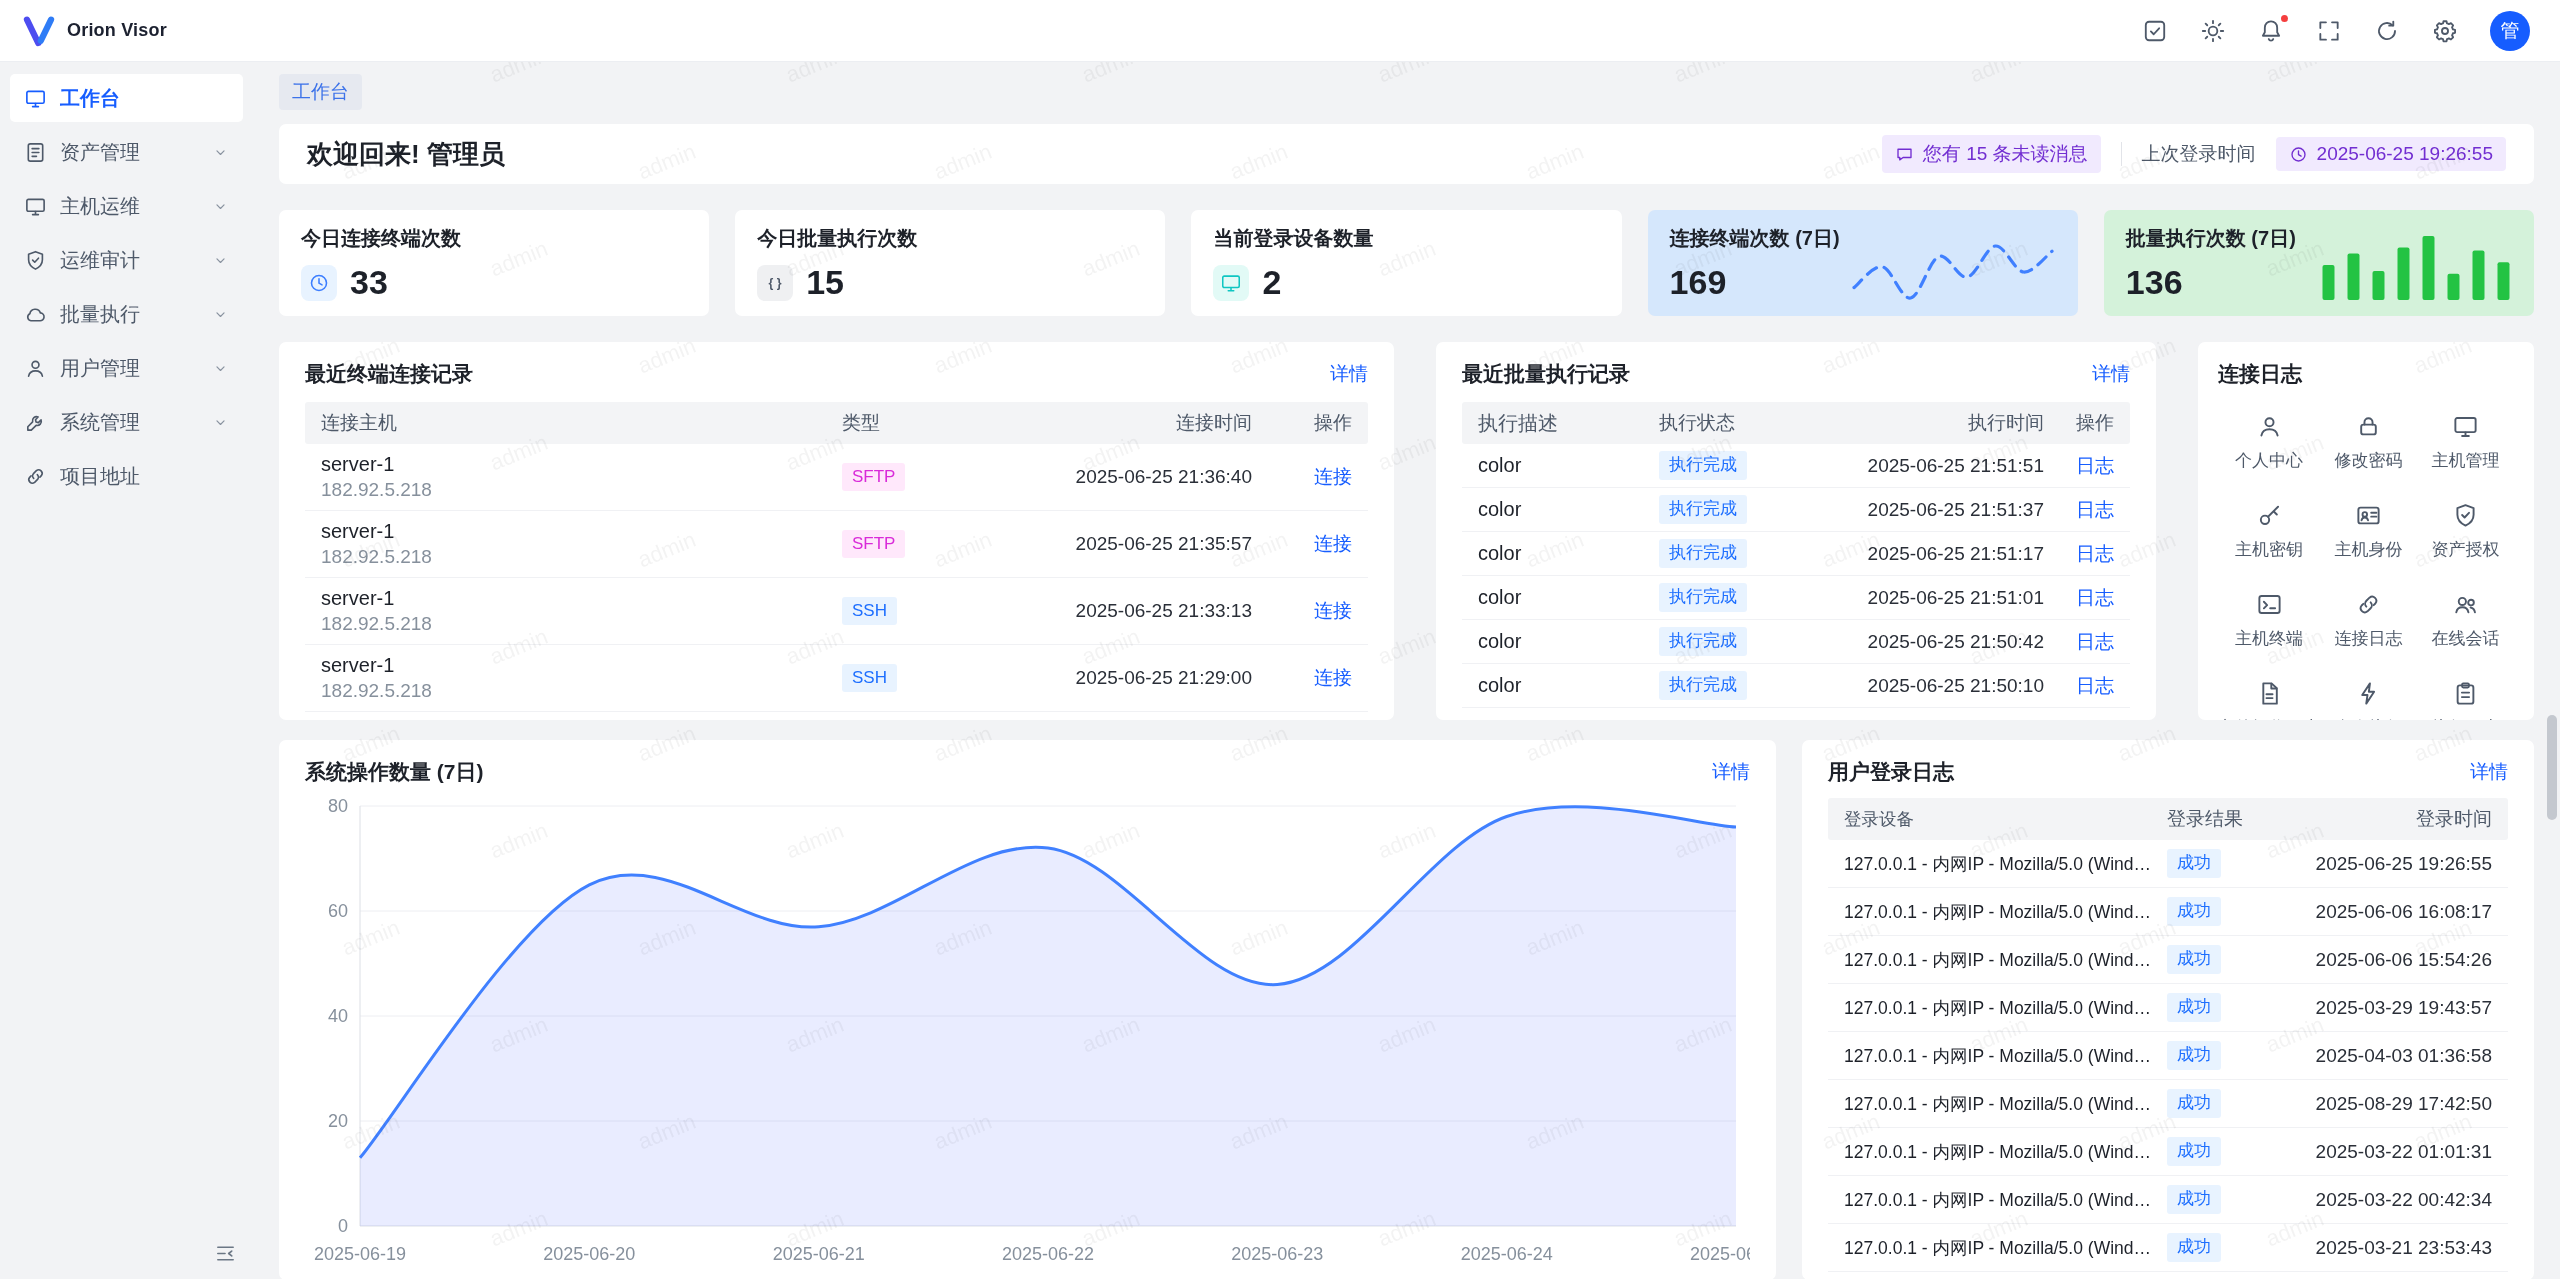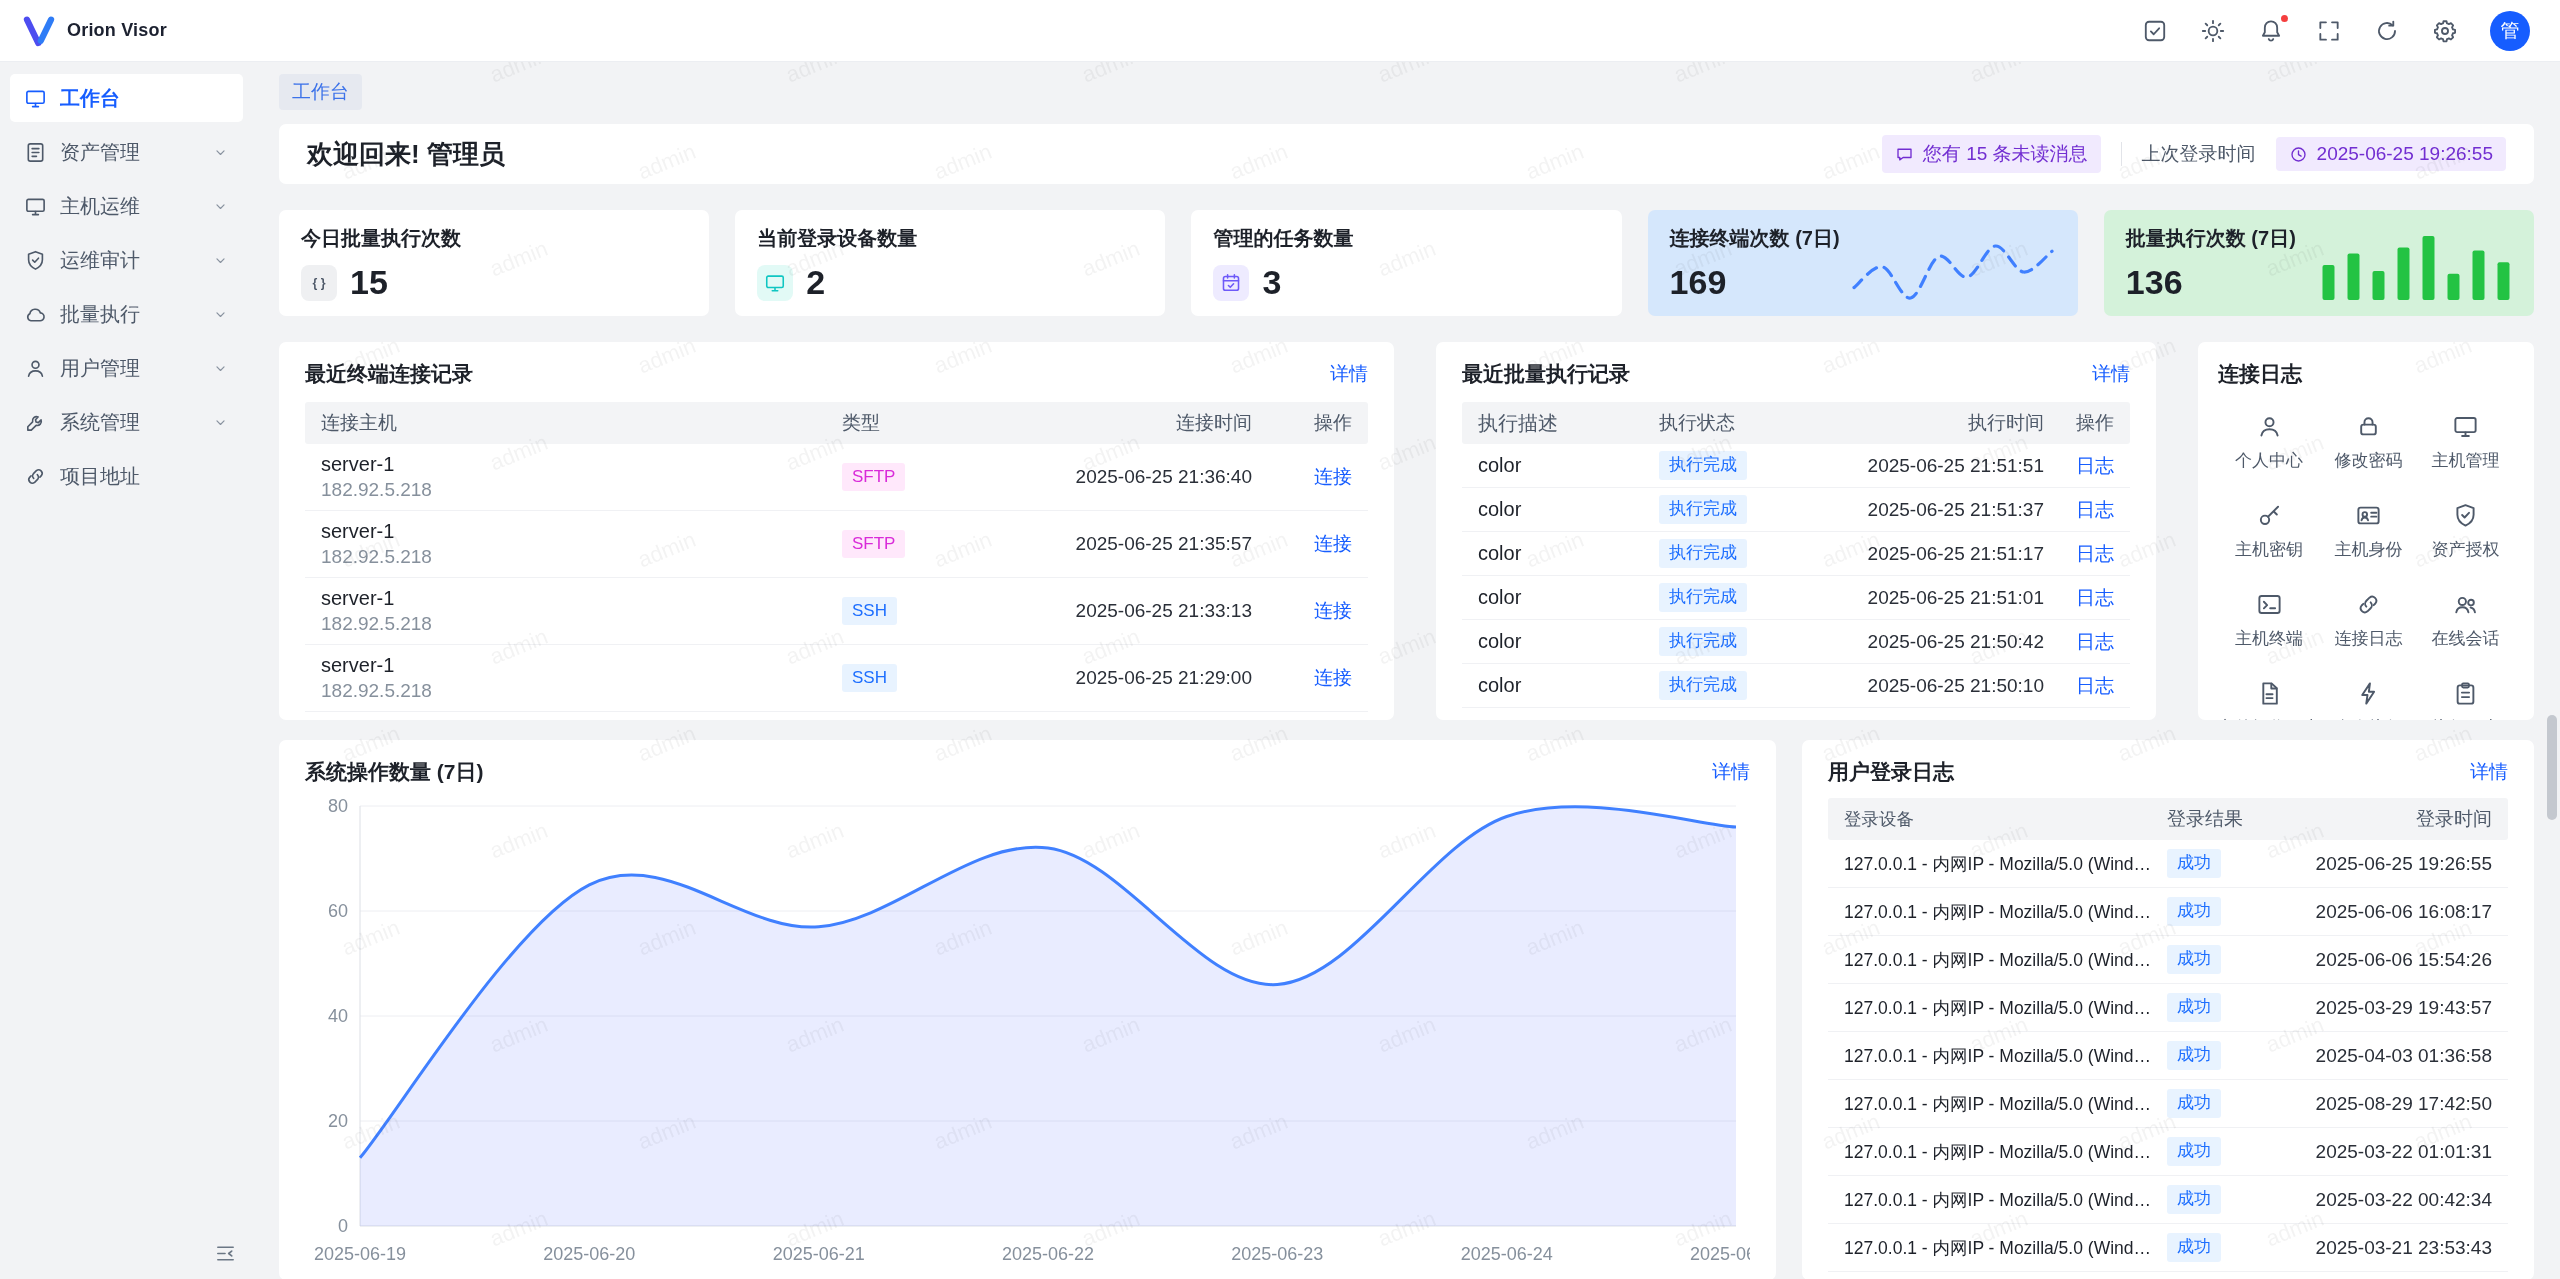--- a/index.html
+++ b/index.html
@@ -281,52 +281,52 @@
                 <path d="M12 7.4v4.8l3.3 1.9"></path>
               </svg>
             </i>
           <span>2025-06-25 19:26:55</span>
         </span>
       </div>
     </section>
 
     <section class="stats" id="stats">
         <div class="stat-card">
+          <div class="stat-label">今日连接终端次数</div>
+          <div class="stat-valrow">
+            <span class="chip chip-clock" data-icon="clock">
+              <svg viewBox="0 0 24 24" fill="none" stroke="currentColor" stroke-width="1.7" stroke-linecap="round" stroke-linejoin="round">
+                <circle cx="12" cy="12" r="8.2"></circle>
+                <path d="M12 7.4v4.8l3.3 1.9"></path>
+              </svg>
+            </span>
+            <b class="stat-value">33</b>
+          </div>
+        </div>
+        <div class="stat-card">
           <div class="stat-label">今日批量执行次数</div>
           <div class="stat-valrow">
             <span class="chip chip-braces" data-icon="braces">
               <svg viewBox="0 0 24 24" fill="none" stroke="currentColor" stroke-width="1.7" stroke-linecap="round" stroke-linejoin="round">
                 <text x="12" y="16.5" text-anchor="middle" font-size="13.5" font-weight="bold" fill="currentColor" stroke="none">{ }</text>
               </svg>
             </span>
             <b class="stat-value">15</b>
           </div>
         </div>
         <div class="stat-card">
           <div class="stat-label">当前登录设备数量</div>
           <div class="stat-valrow">
             <span class="chip chip-monitor" data-icon="monitor">
               <svg viewBox="0 0 24 24" fill="none" stroke="currentColor" stroke-width="1.7" stroke-linecap="round" stroke-linejoin="round">
                 <rect x="3" y="4.5" width="18" height="12.5" rx="1.6"></rect>
                 <path d="M9 20.5h6M12 17.2v3.3"></path>
               </svg>
             </span>
             <b class="stat-value">2</b>
-          </div>
-        </div>
-        <div class="stat-card">
-          <div class="stat-label">管理的任务数量</div>
-          <div class="stat-valrow">
-            <span class="chip chip-calendar" data-icon="calendar">
-              <svg viewBox="0 0 24 24" fill="none" stroke="currentColor" stroke-width="1.7" stroke-linecap="round" stroke-linejoin="round">
-                <rect x="3.8" y="5" width="16.4" height="15" rx="2"></rect>
-                <path d="M3.8 9.6h16.4M8.3 3v3.6M15.7 3v3.6M9.2 14.7l2 2 3.6-3.9"></path>
-              </svg>
-            </span>
-            <b class="stat-value">3</b>
           </div>
         </div>
         <div class="stat-card blue">
           <div class="stat-label">连接终端次数 (7日)</div>
           <div class="stat-valrow">
             <b class="stat-value">169</b>
           </div>
           <div class="spark"><svg width="210" height="64" viewBox="0 0 210 64">
               <path d="M6.0,47.6 C10.7,44.1 24.9,25.1 34.3,26.8 C43.7,28.5 53.1,59.7 62.6,58.0 C72.0,56.3 81.4,19.9 90.9,16.4 C100.3,12.9 109.7,38.9 119.1,37.2 C128.6,35.5 138.0,6.9 147.4,6.0 C156.9,5.1 166.3,31.1 175.7,32.0 C185.1,32.9 199.3,14.7 204.0,11.2" fill="none" stroke="#4080ff" stroke-width="3.2" stroke-dasharray="11 8" stroke-linecap="round"></path>
             </svg></div>

